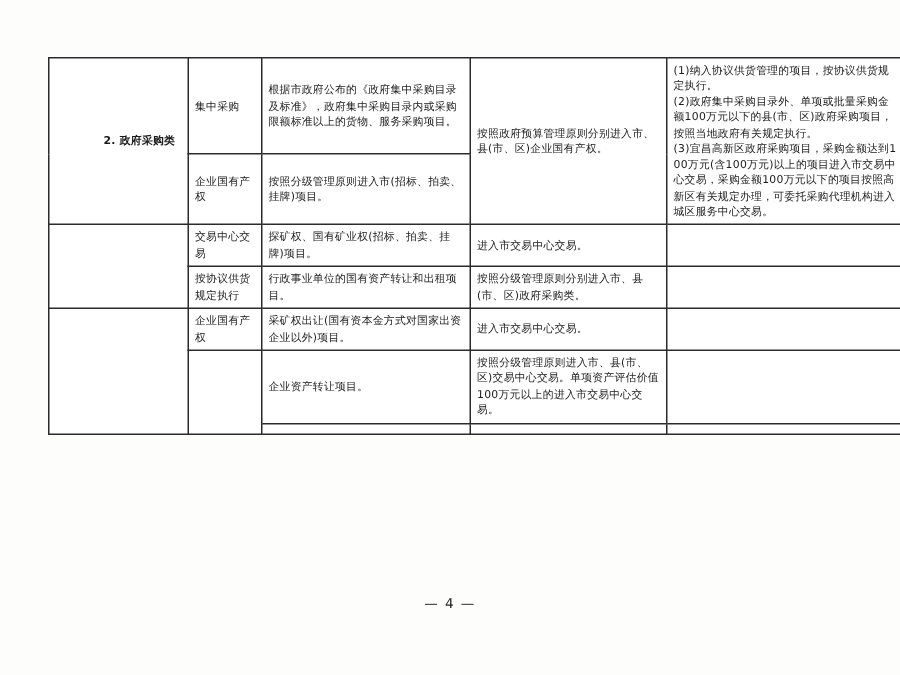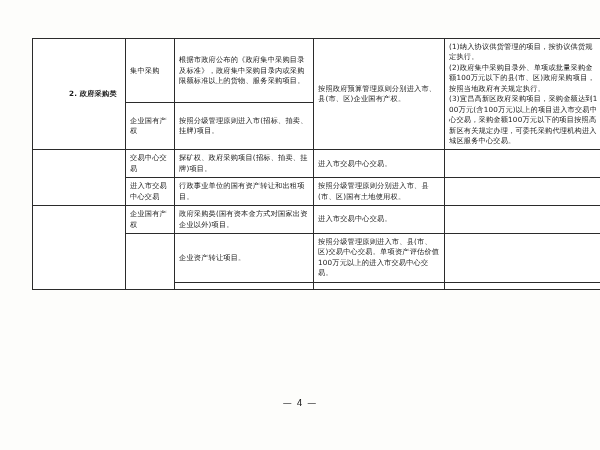--- a/index.html
+++ b/index.html
@@ -94,35 +94,35 @@
 (3)宜昌高新区政府采购项目，采购金额达到100万元(含100万元)以上的项目进入市交易中心交易，采购金额100万元以下的项目按照高新区有关规定办理，可委托采购代理机构进入城区服务中心交易。</td>
       </tr>
       <tr>
         <td class="sub">企业国有产权</td>
         <td class="desc pad-v">按照分级管理原则进入市(招标、拍卖、挂牌)项目。</td>
       </tr>
 
       <tr>
         <td class="cat" rowspan="2"></td>
         <td class="sub">交易中心交易</td>
-        <td class="desc">探矿权、政府采购项目(招标、拍卖、挂牌)项目。</td>
+        <td class="desc">探矿权、国有矿业权(招标、拍卖、挂牌)项目。</td>
         <td class="venue">进入市交易中心交易。</td>
         <td class="note"></td>
       </tr>
       <tr>
-        <td class="sub">进入市交易中心交易</td>
+        <td class="sub">按协议供货规定执行</td>
         <td class="desc">行政事业单位的国有资产转让和出租项目。</td>
-        <td class="venue">按照分级管理原则分别进入市、县(市、区)国有土地使用权。</td>
+        <td class="venue">按照分级管理原则分别进入市、县(市、区)政府采购类。</td>
         <td class="note"></td>
       </tr>
 
       <tr>
         <td class="cat" rowspan="3"></td>
         <td class="sub">企业国有产权</td>
-        <td class="desc">政府采购类(国有资本金方式对国家出资企业以外)项目。</td>
+        <td class="desc">采矿权出让(国有资本金方式对国家出资企业以外)项目。</td>
         <td class="venue">进入市交易中心交易。</td>
         <td class="note"></td>
       </tr>
       <tr>
         <td class="sub" rowspan="2"></td>
         <td class="desc pad-v">企业资产转让项目。</td>
         <td class="venue">按照分级管理原则进入市、县(市、区)交易中心交易。单项资产评估价值100万元以上的进入市交易中心交易。</td>
         <td class="note"></td>
       </tr>
       <tr>

